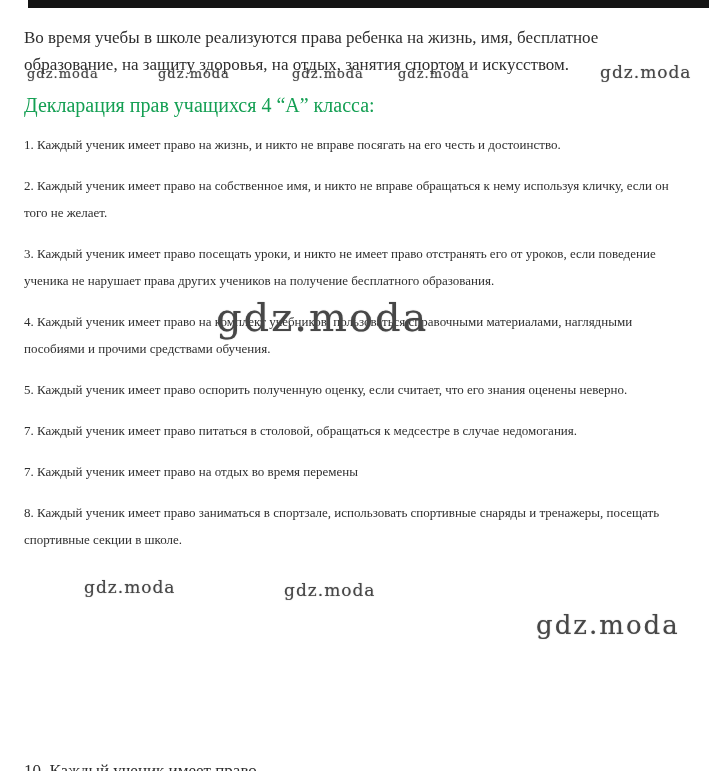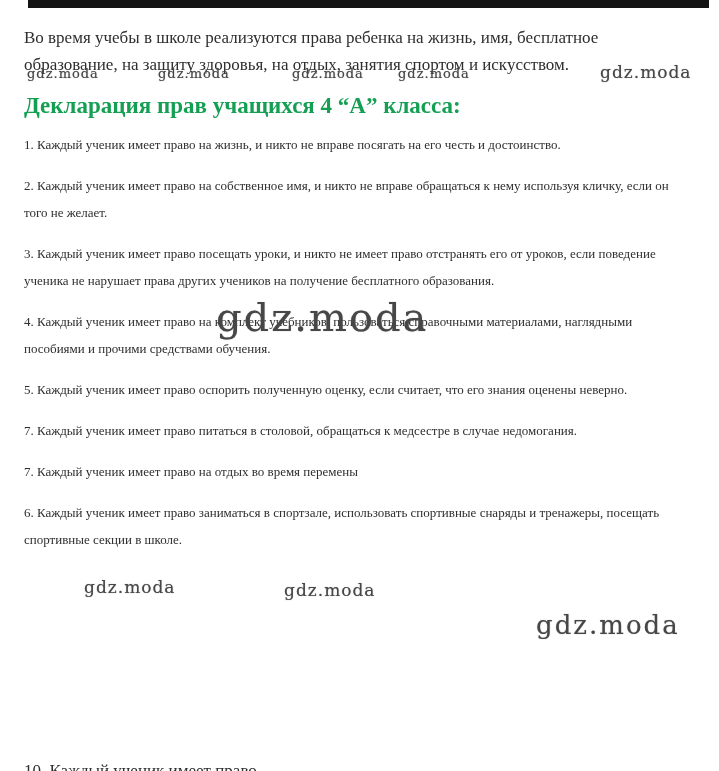--- a/index.html
+++ b/index.html
@@ -25,23 +25,23 @@
     height: 8px;
     background: var(--top-strip, #141414);
   }
   .intro {
     margin: 0 0 14px 0;
     font-size: 17px;
     line-height: 27px;
   }
   .heading {
     margin: 0 0 12px 0;
-    font-size: 23px;
+    font-size: 20px;
     line-height: 27px;
-    font-weight: bold;
+    font-weight: normal;
     color: var(--heading, #149f53);
   }
   .item {
     margin: 0 0 14px 0;
     font-size: 13px;
     line-height: 27px;
   }
   .item-cutoff {
     position: absolute;
     left: 24px;
@@ -85,21 +85,21 @@
 
   <h2 class="heading">Декларация прав учащихся 4 “А” класса:</h2>
 
   <p class="item">1. Каждый ученик имеет право на жизнь, и никто не вправе посягать на его честь и достоинство.</p>
   <p class="item">2. Каждый ученик имеет право на собственное имя, и никто не вправе обращаться к нему используя кличку, если он того не желает.</p>
   <p class="item">3. Каждый ученик имеет право посещать уроки, и никто не имеет право отстранять его от уроков, если поведение ученика не нарушает права других учеников на получение бесплатного образования.</p>
   <p class="item">4. Каждый ученик имеет право на комплект учебников, пользоваться справочными материалами, наглядными пособиями и прочими средствами обучения.</p>
   <p class="item">5. Каждый ученик имеет право оспорить полученную оценку, если считает, что его знания оценены неверно.</p>
   <p class="item">7. Каждый ученик имеет право питаться в столовой, обращаться к медсестре в случае недомогания.</p>
   <p class="item">7. Каждый ученик имеет право на отдых во время перемены</p>
-  <p class="item">6. Каждый ученик имеет право заниматься в спортзале, использовать спортивные снаряды и тренажеры, посещать спортивные секции в школе.</p>
+  <p class="item">8. Каждый ученик имеет право заниматься в спортзале, использовать спортивные снаряды и тренажеры, посещать спортивные секции в школе.</p>
 
   <p class="item-cutoff">10. Каждый ученик имеет право</p>
 
   <span class="wm wm-s wm1">gdz.moda</span>
   <span class="wm wm-s wm2">gdz.moda</span>
   <span class="wm wm-s wm3">gdz.moda</span>
   <span class="wm wm-s wm4">gdz.moda</span>
   <span class="wm wm-m wm5">gdz.moda</span>
   <span class="wm wm-xl wm-big">gdz.moda</span>
   <span class="wm wm-m wm6">gdz.moda</span>

